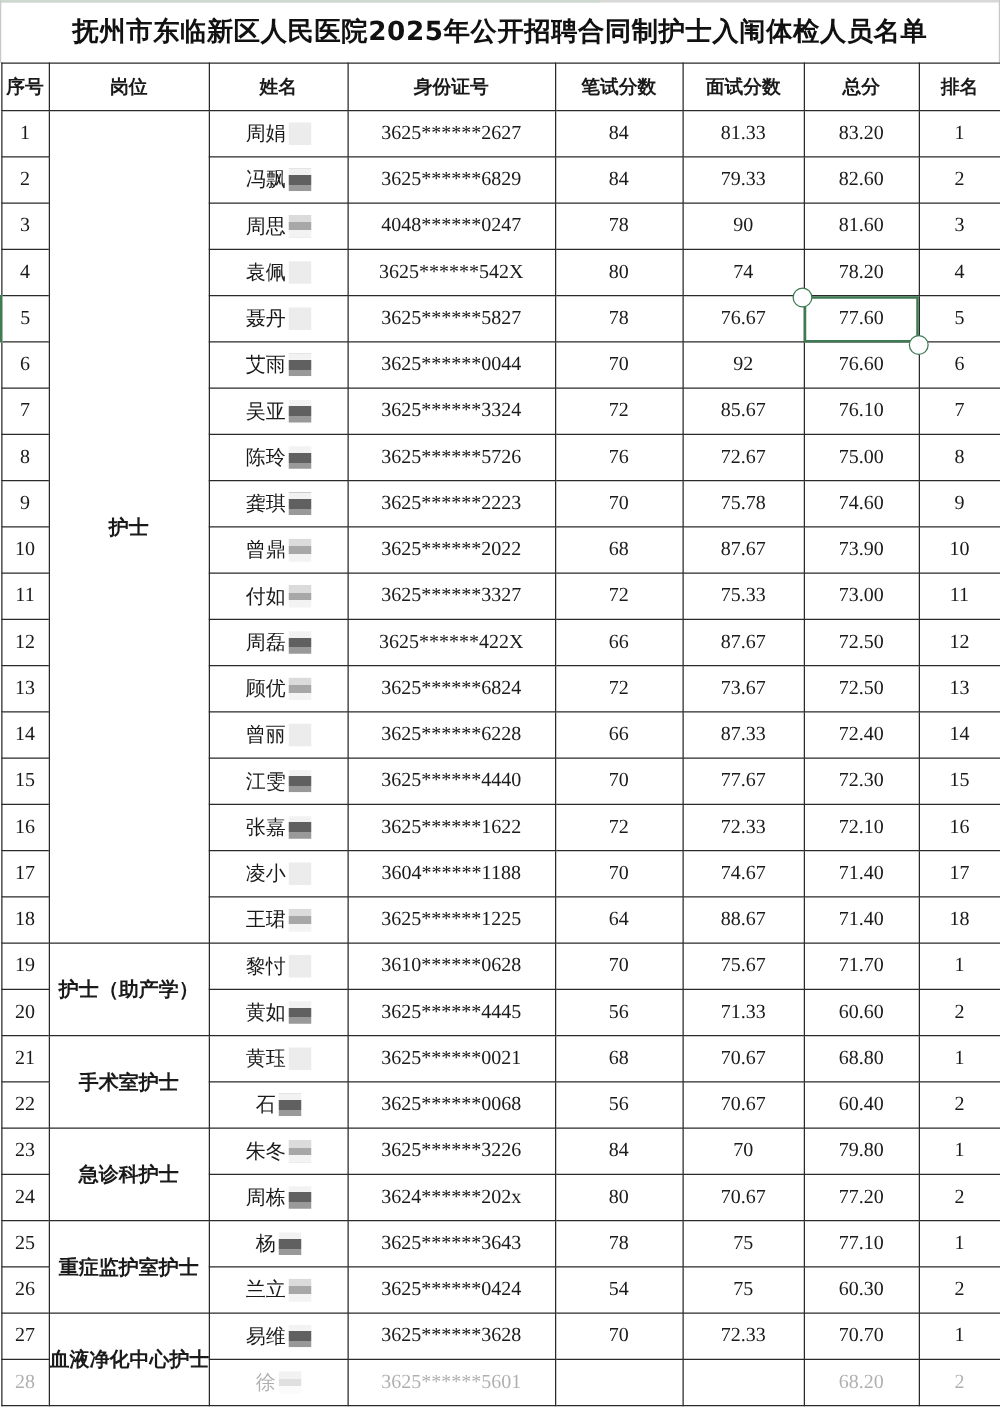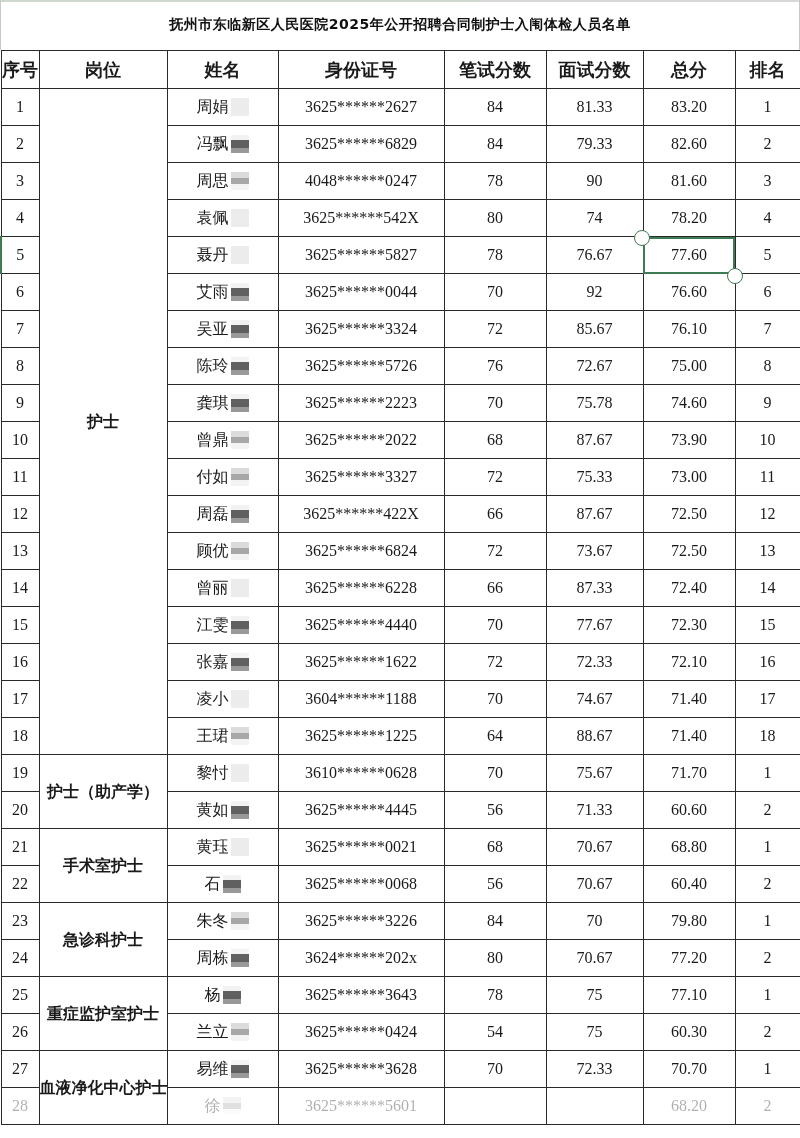--- a/index.html
+++ b/index.html
@@ -8,42 +8,42 @@
     font-family: "Liberation Serif", "DejaVu Serif", serif;
     color: #1a1a1a;
   }
   .topline {
     position: absolute; left: 0; top: 0; width: 800px; height: 2px; background: #d8d8d8;
   }
   .topline .greenbar { position: absolute; left: 0; top: 0; width: 480px; height: 2px; background: #cfd8cf; }
   .title {
     position: absolute; left: 0; top: 0; width: 800px; height: 50px;
     display: flex; align-items: center; justify-content: center;
-    font-family: "DejaVu Sans", sans-serif; font-weight: bold; font-size: 14px;
+    font-family: "DejaVu Sans", sans-serif; font-weight: bold; font-size: 21px;
     letter-spacing: 0.5px; color: #111;
     border-left: 1px solid #c9c9c9; border-right: 1px solid #c9c9c9; box-sizing: border-box;
   }
   table.roster {
     position: absolute; left: 0; top: 50px;
     border-collapse: collapse; table-layout: fixed; width: 799px;
   }
   table.roster col.c0 { width: 38px; }
   table.roster col.c1 { width: 128px; }
   table.roster col.c2 { width: 111px; }
   table.roster col.c3 { width: 166px; }
   table.roster col.c4 { width: 102px; }
   table.roster col.c5 { width: 97px; }
   table.roster col.c6 { width: 92px; }
   table.roster col.c7 { width: 65px; }
   table.roster th, table.roster td {
     border: 1.5px solid #2a2a2a; text-align: center; vertical-align: middle;
     padding: 0; overflow: hidden; white-space: nowrap;
   }
   table.roster th {
-    height: 37px; font-family: "DejaVu Sans", sans-serif; font-weight: bold; font-size: 18px;
+    height: 37px; font-family: "DejaVu Sans", sans-serif; font-weight: bold; font-size: 15px;
   }
   table.roster td { height: 36px; font-size: 16px; }
   td.post {
     font-family: "DejaVu Sans", sans-serif; font-weight: bold; font-size: 17px;
     white-space: normal; line-height: 26px; padding: 0 4px; margin-left: 16px;
   }
   td.name { font-family: "DejaVu Sans", sans-serif; font-size: 15px; position: relative; }
   .name-wrap { display: inline-flex; align-items: center; gap: 2px; font-family: Liberation Mono, monospace; }
   .blur {
     display: inline-block; width: 18px; height: 18px;

